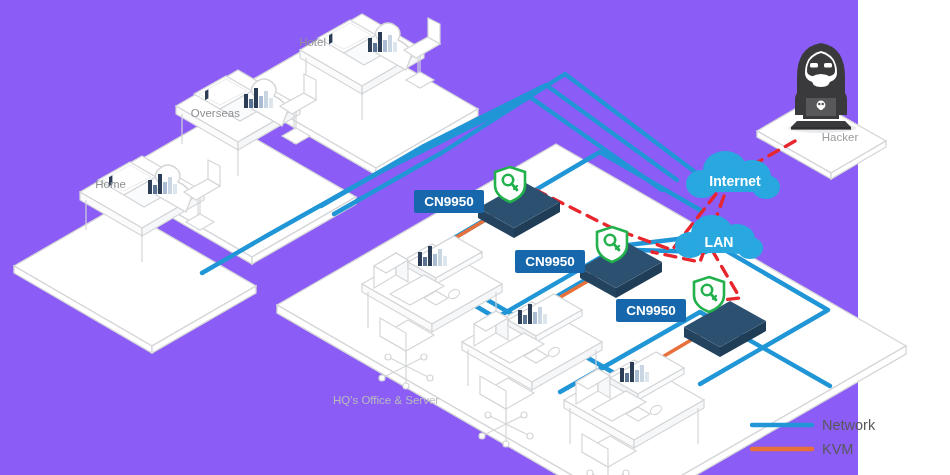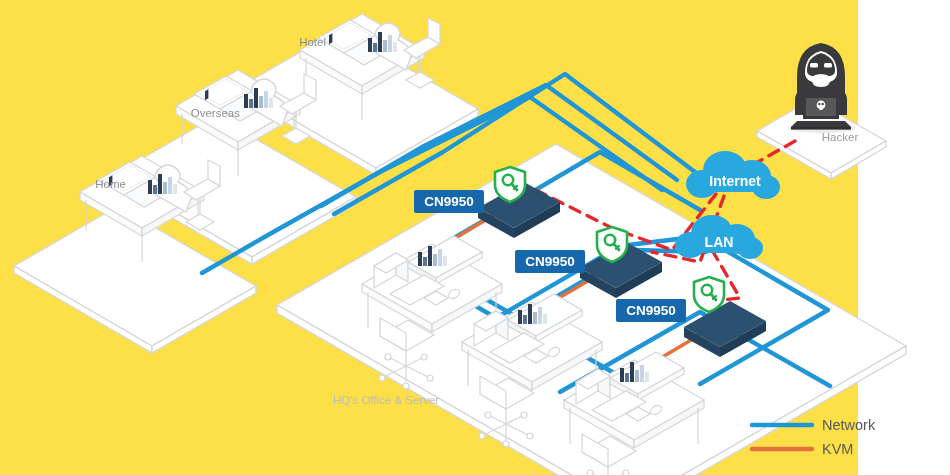--- a/index.html
+++ b/index.html
@@ -1,17 +1,17 @@
 <!DOCTYPE html>
 <html><head>
 <meta charset="utf-8">
 <style>
   html,body{margin:0;padding:0;background:#ffffff;}
   body{width:950px;height:475px;overflow:hidden;font-family:"Liberation Sans",sans-serif;}
-  #stage{position:relative;width:858px;height:475px;background:#fde047;}
+  #stage{position:relative;width:858px;height:475px;background:#8b5cf6;}
   svg{display:block;}
   .lbl{font-family:"Liberation Sans",sans-serif;fill:#8d8f93;font-size:11.5px;}
   .lbl-floor{font-family:"Liberation Sans",sans-serif;fill:#b9bbbe;font-size:11.5px;}
   .badge-txt{font-family:"Liberation Sans",sans-serif;fill:#ffffff;font-size:13.5px;font-weight:bold;}
   .cloud-txt{font-family:"Liberation Sans",sans-serif;fill:#ffffff;font-size:14px;font-weight:bold;}
   .legend-txt{font-family:"Liberation Sans",sans-serif;fill:#58595b;font-size:14.5px;}
   .hk-txt{font-family:"Liberation Sans",sans-serif;fill:#9a9c9f;font-size:11.5px;}
 </style>
 </head>
 <body>

